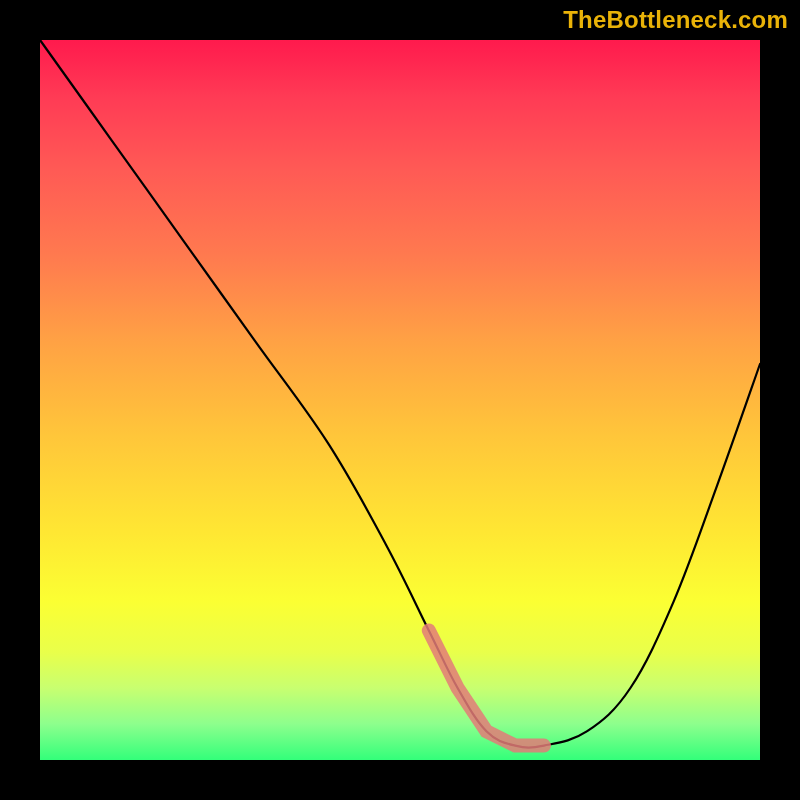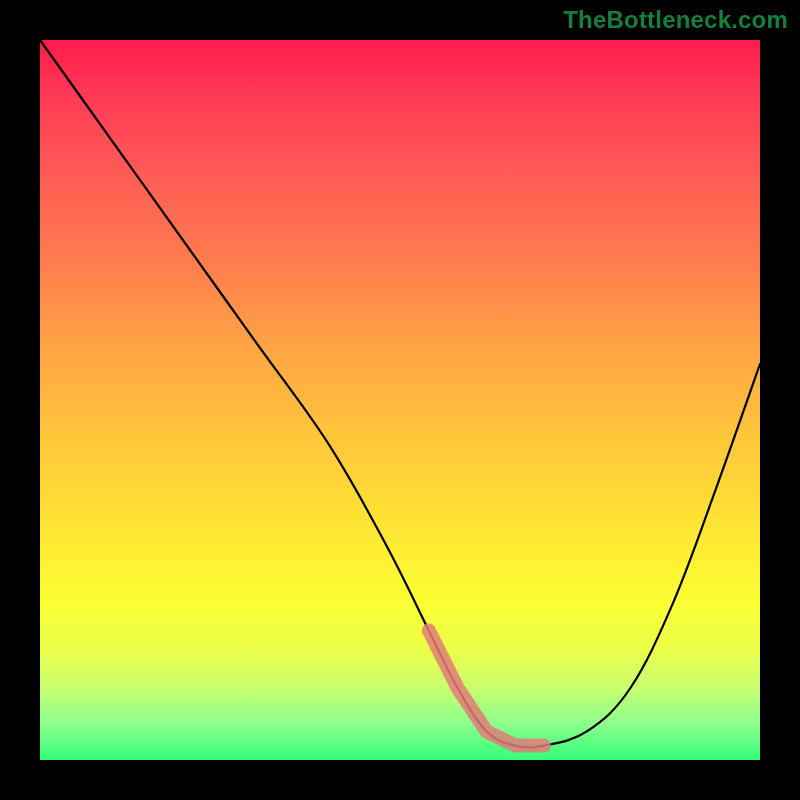--- a/index.html
+++ b/index.html
@@ -28,21 +28,21 @@
       #fbff33 78%,
       #e9ff4a 85%,
       #c8ff70 90%,
       #8dff8d 95%,
       #33ff7a 100%);
   }
   .watermark {
     position: absolute;
     top: 6px;
     right: 12px;
-    color: #15803d;
+    color: #eab308;
     font-size: 24px;
     font-weight: 600;
     letter-spacing: 0.2px;
     margin-left: 16px;
   }
   svg.curve {
     position: absolute;
     left: 40px;
     top: 40px;
     width: 720px;

